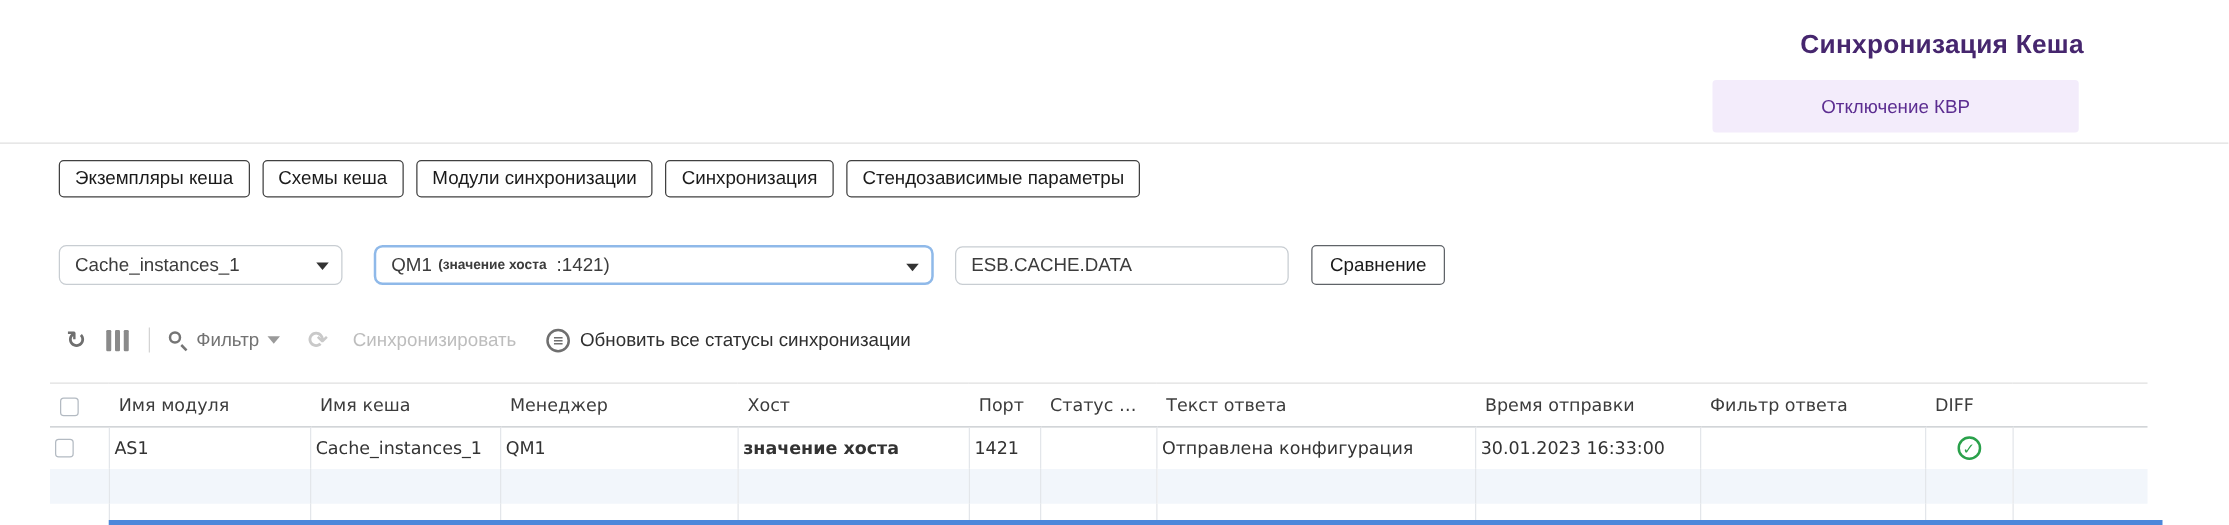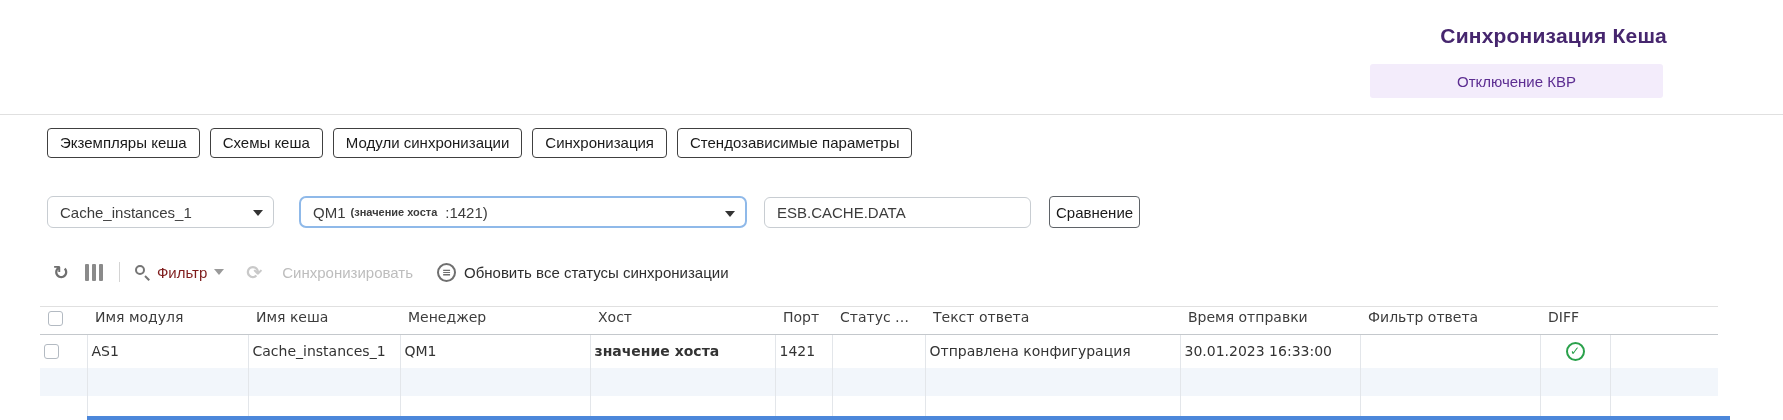--- a/index.html
+++ b/index.html
@@ -7,21 +7,21 @@
   .page {
     position:relative; width:1783px; height:420px; background:#fff; overflow:hidden;
     font-family:"Liberation Sans", sans-serif; color:#333;
   }
   
   .page-title {
     position:absolute; top:24px; right:116px;
     font-size:21px; font-weight:bold; color:#46266e; letter-spacing:.2px;
   }
   .kvr-button {
-    position:absolute; top:64px; right:120px; width:293px; height:34px;
+    position:absolute; top:64px; right:120px; width:293px; height:42px;
     background:#f3ecfb; color:#5c2d91; font-size:15px;
     display:flex; align-items:center; justify-content:center;
     border:none; border-radius:3px; cursor:pointer;
   }
   .top-divider { position:absolute; top:114px; left:0; width:1783px; height:1px; background:#e0e0e0; }
 
   
   .tabs { position:absolute; top:128px; left:47px; display:flex; gap:10px; }
   .tab {
     background:#fff; border:1px solid #404040; border-radius:4px;
@@ -43,53 +43,53 @@
   .select.cache { width:227px; margin-right:25px; }
   .select.manager { width:448px; margin-right:17px; border:2px solid #8fb9e9; border-radius:7px; }
   .select .small-note { font-size:11px; font-weight:bold; margin:0 8px 0 5px; }
   .text-input {
     width:267px; height:31px; border:1px solid #c8cdd2; border-radius:6px;
     font-size:15px; color:#3c3c3c; padding:0 12px; margin-right:18px;
     font-family:"Liberation Sans", sans-serif;
   }
   .compare-button {
     height:32px; background:#fff; border:1px solid #5f6368; border-radius:4px;
-    padding:0 6px; font-size:15px; color:#1a1a1a; cursor:pointer;
+    padding:0 14px; font-size:15px; color:#1a1a1a; cursor:pointer;
     font-family:"Liberation Sans", sans-serif;
   }
 
   
   .toolbar { position:absolute; top:259px; left:53px; display:flex; align-items:center; height:26px; }
   .icon-glyph { font-family:"DejaVu Sans", sans-serif; font-size:19px; font-weight:bold; color:#6f6f6f; line-height:1; }
   .tb-btn { display:flex; align-items:center; cursor:pointer; }
   .columns-icon { display:flex; gap:3px; margin-left:16px; }
   .columns-icon i { display:block; width:4px; height:17px; background:#8a8a8a; border-radius:1px; }
   .tb-sep { width:1px; height:20px; background:#d4d4d4; margin:0 14px 0 16px; }
   .search-icon { position:relative; width:16px; height:16px; margin-right:7px; }
   .search-icon .lens { position:absolute; left:1px; top:1px; width:10px; height:10px; border:2px solid #757575; border-radius:50%; }
   .search-icon .tail { position:absolute; left:11px; top:11px; width:6px; height:2px; background:#757575; transform:rotate(45deg); transform-origin:left center; }
-  .tb-label { font-size:15px; color:#7f1d1d; }
+  .tb-label { font-size:15px; color:#737373; }
   .caret-down { width:0; height:0; border-left:5px solid transparent; border-right:5px solid transparent; border-top:6px solid #9a9a9a; margin-left:7px; }
   .tb-group { display:flex; align-items:center; }
   .disabled-group { margin-left:22px; }
   .disabled-group .icon-glyph { color:#c9c9c9; }
   .disabled-group .tb-label { color:#bdbdbd; }
   .status-icon {
     width:19px; height:19px; border:2px solid #6f6f6f; border-radius:50%;
     display:flex; align-items:center; justify-content:center;
     font-size:11px; color:#6f6f6f; font-weight:bold; margin:0 8px 0 24px;
     font-family:"DejaVu Sans", sans-serif;
   }
   .dark-label { color:#2f2f2f; }
 
   
   .grid { position:absolute; top:306px; left:40px; width:1678px; border-collapse:collapse; table-layout:fixed; border-top:1px solid #e0e0e0; font-family:"DejaVu Sans", sans-serif; }
   .grid th {
     text-align:left; font-weight:normal; font-size:14px; color:#3c3c3c;
-    padding:2px 8px 8px; border-bottom:1px solid #c4c8cc; white-space:nowrap;
+    padding:10px 8px 8px; border-bottom:1px solid #c4c8cc; white-space:nowrap;
     overflow:hidden; text-overflow:ellipsis;
   }
   .grid td {
     font-size:14px; color:#333; padding:7px 4px; white-space:nowrap;
     overflow:hidden; border-left:1px solid #e3e6ea; height:33px;
   }
   .grid td:first-child, .grid th:first-child { border-left:none; }
   .row-alt td { background:#f2f6fb; height:28px; }
   .row-empty td { background:#fff; height:28px; }
   .host-bold { font-weight:bold; color:#222; }

